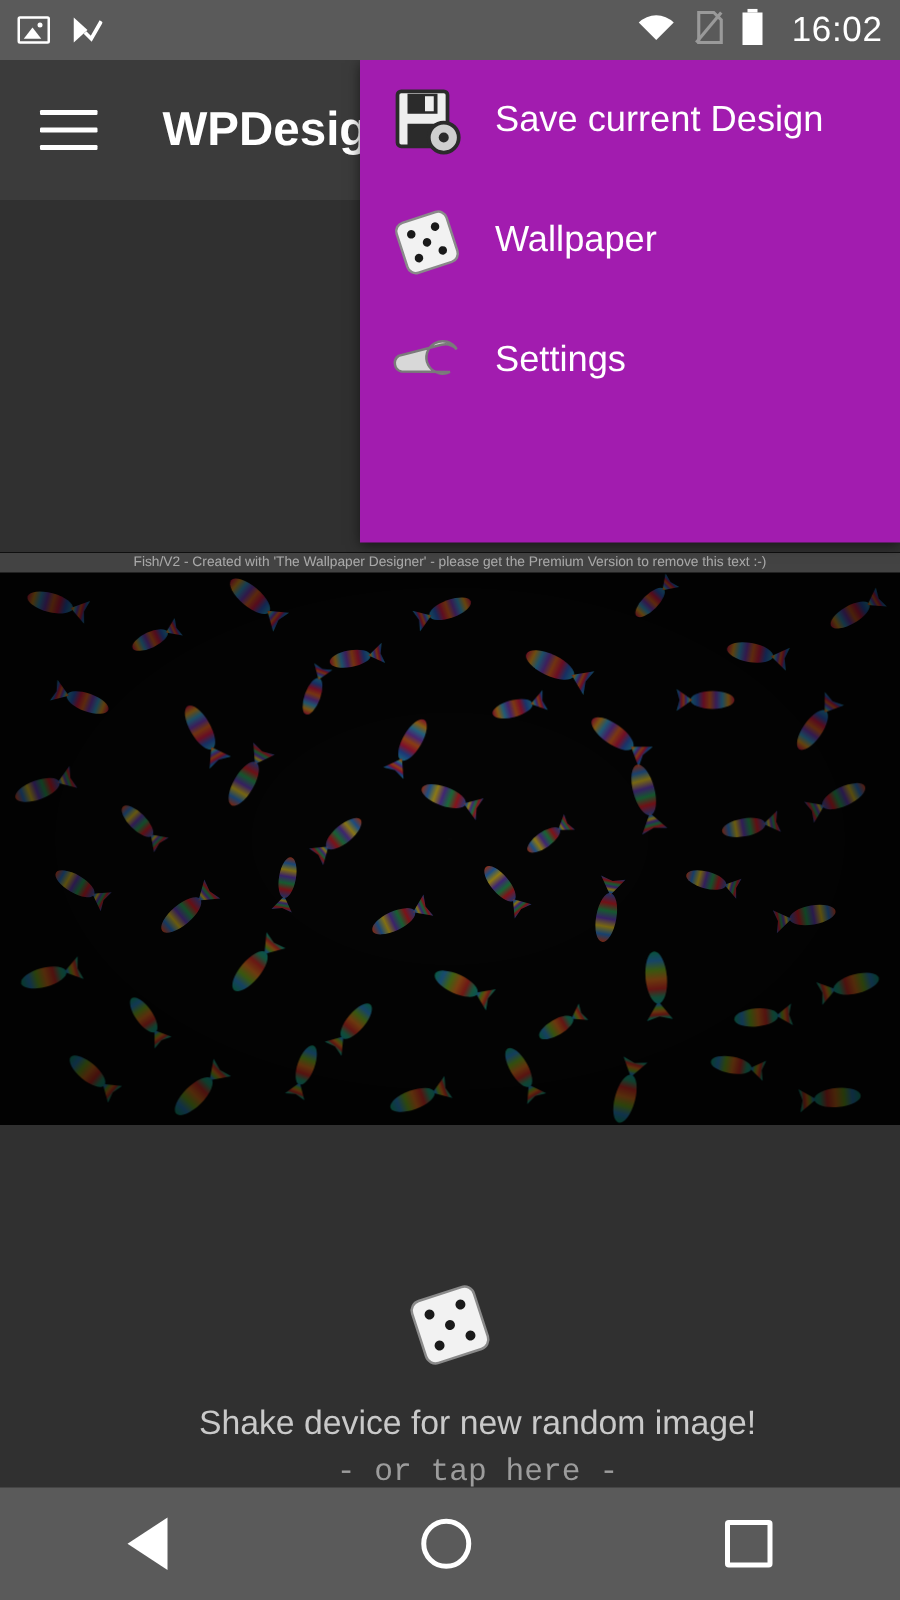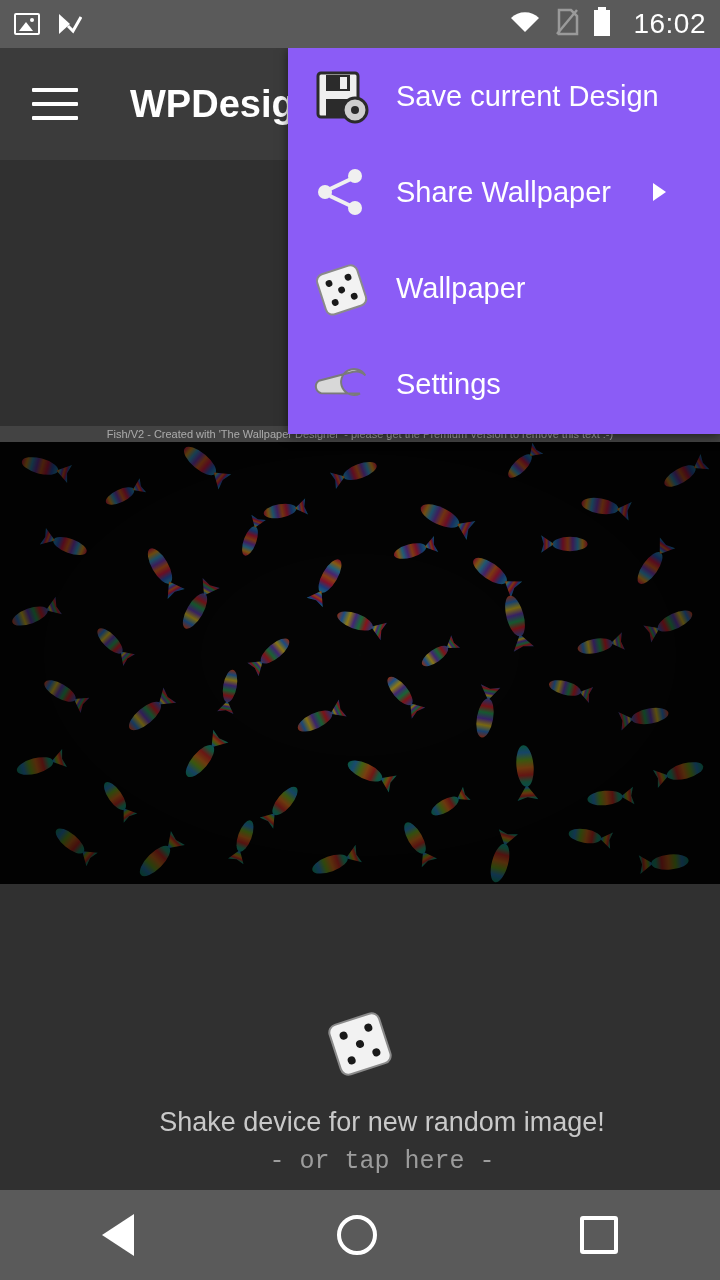--- a/index.html
+++ b/index.html
@@ -61,21 +61,21 @@
     display: flex; flex-direction: column; justify-content: space-between;
   }
   .hamburger span { display: block; height: 4px; background: #ffffff; border-radius: 1px; }
   .app-title {
     color: #ffffff; font-size: 38px; font-weight: bold;
     margin-left: 52px; white-space: nowrap;
   }
 
   
   .content {
-    position: absolute; top: 144px; left: 0;
+    position: absolute; top: 160px; left: 0;
     width: 720px; height: 1030px;
     background: #303030;
   }
   .wallpaper-wrap {
     position: absolute; top: 282px; left: 0;
     width: 720px; height: 458px;
     background: #000;
     overflow: hidden;
   }
   .wallpaper {
@@ -98,21 +98,21 @@
   .shake-text {
     color: #c9c9c9; font-size: 27px; line-height: 40px; padding-left: 44px;
   }
   .shake-text2 { color: #9c9c9c; font-size: 25px; font-family: Liberation Mono, monospace; }
 
   
   .menu {
     position: absolute;
     top: 48px; left: 288px;
     width: 432px; height: 386px;
-    background: #8b5cf6;
+    background: #a21caf;
     z-index: 30;
     box-shadow: 0 2px 10px rgba(0,0,0,.55);
   }
   .menu-item {
     height: 96px;
     display: flex; align-items: center;
     padding-left: 22px;
     position: relative;
   }
   .menu-label {
@@ -326,31 +326,20 @@
         <rect x="8" y="8" width="40" height="44" rx="3" fill="#efefef" stroke="#2b2b2b" stroke-width="3"></rect>
         <rect x="16" y="10" width="24" height="16" fill="#2b2b2b"></rect>
         <rect x="30" y="12" width="7" height="12" fill="#efefef"></rect>
         <rect x="16" y="34" width="24" height="18" fill="#2b2b2b"></rect>
         <circle cx="45" cy="45" r="12" fill="#cfcfcf" stroke="#2b2b2b" stroke-width="3"></circle>
         <circle cx="45" cy="45" r="4" fill="#2b2b2b"></circle>
       </svg>
       <span class="menu-label">Save current Design</span>
     </div>
 
-    <div class="menu-item">
-      <svg class="menu-icon" viewBox="0 0 62 62">
-        <circle cx="45" cy="15" r="7" fill="#f0f0f0"></circle>
-        <circle cx="45" cy="47" r="7" fill="#f0f0f0"></circle>
-        <circle cx="15" cy="31" r="7" fill="#f0f0f0"></circle>
-        <line x1="20" y1="28" x2="41" y2="18" stroke="#f0f0f0" stroke-width="4"></line>
-        <line x1="20" y1="35" x2="41" y2="45" stroke="#f0f0f0" stroke-width="4"></line>
-      </svg>
-      <span class="menu-label">Share Wallpaper</span>
-      <span class="submenu-arrow"></span>
-    </div>
 
     <div class="menu-item">
       <svg class="menu-icon" viewBox="0 0 62 62">
         <g transform="rotate(-18 31 31)">
           <rect x="10" y="12" width="42" height="42" rx="7" fill="#f2f2f2" stroke="#8a8a8a" stroke-width="2"></rect>
           <circle cx="21" cy="23" r="3.4" fill="#1a1a1a"></circle>
           <circle cx="41" cy="23" r="3.4" fill="#1a1a1a"></circle>
           <circle cx="31" cy="33" r="3.4" fill="#1a1a1a"></circle>
           <circle cx="21" cy="43" r="3.4" fill="#1a1a1a"></circle>
           <circle cx="41" cy="43" r="3.4" fill="#1a1a1a"></circle>

